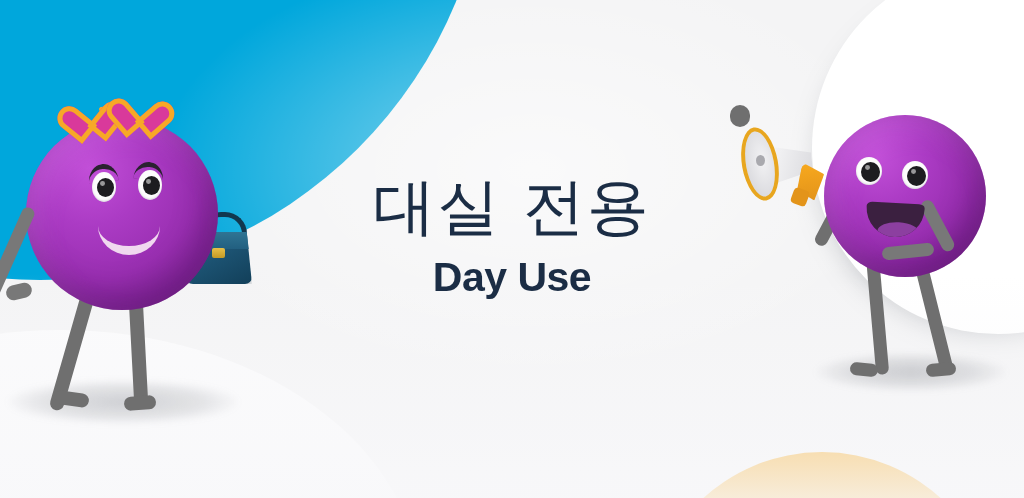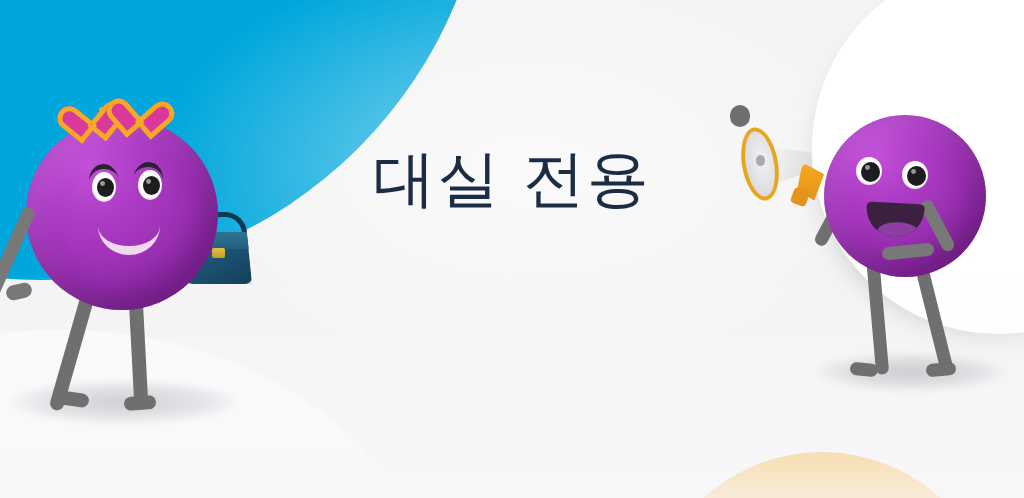--- a/index.html
+++ b/index.html
@@ -391,20 +391,21 @@
     text-align: center;
   }
   .title-ko {
     display: block;
     font-family: "DejaVu Sans", "Liberation Sans", sans-serif;
     font-size: 62px;
     line-height: 1.0;
     font-weight: 400;
     letter-spacing: 2px;
     color: #1b2d45;
+    margin-top: 28px;
   }
   .title-en {
     display: block;
     margin-top: 16px;
     font-family: "Liberation Sans", "DejaVu Sans", sans-serif;
     font-size: 41px;
     font-weight: 700;
     letter-spacing: -0.5px;
     color: #1b2d45;
   }
@@ -488,15 +489,16 @@
     <div class="eye-white eye-r"></div>
     <div class="pupil pup-l"></div>
     <div class="pupil pup-r"></div>
     <div class="smile-open">
       <div class="tongue"></div>
     </div>
   </div>
 
   <div class="text-block">
     <span class="title-ko">대실 전용</span>
+    <span class="title-en">Day Use</span>
   </div>
 
 </div>
 
 </body></html>

